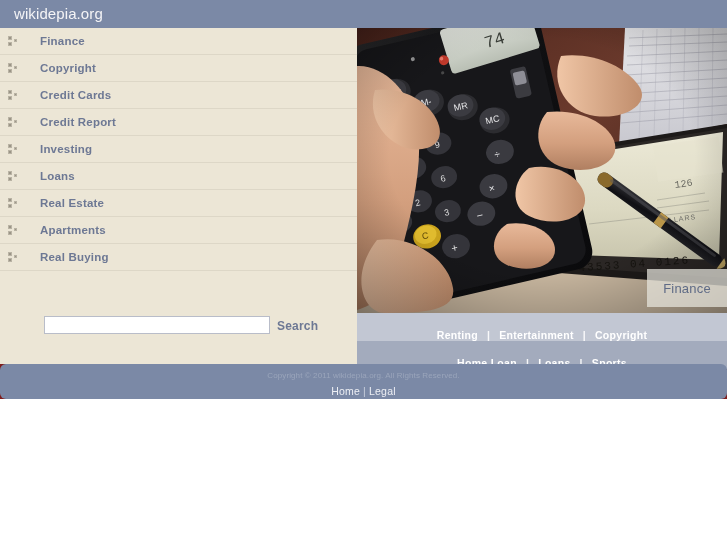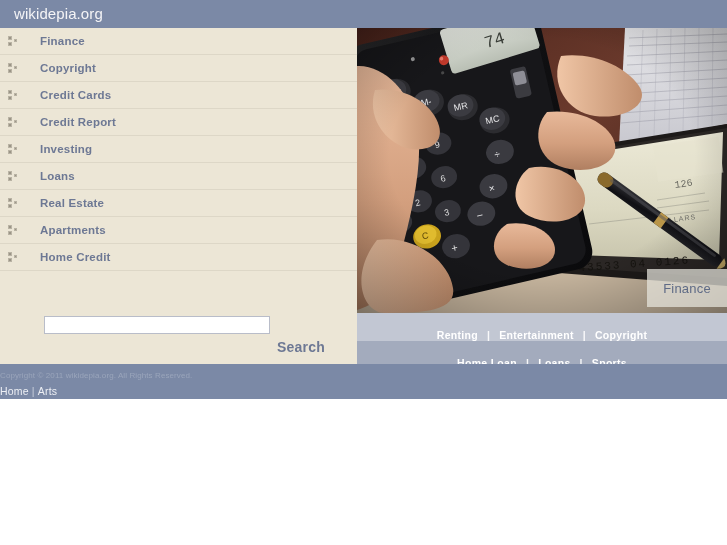--- a/index.html
+++ b/index.html
@@ -100,26 +100,25 @@
     box-sizing: border-box;
     font-family: "Liberation Sans", sans-serif;
     font-size: 11px;
     color: #444;
     padding: 0 3px;
     outline: none;
   }
   .searchlabel {
     position: absolute;
     left: 277px; top: 17px;
-    font-size: 14px;
+    font-size: 12px;
     font-weight: bold;
     color: #6d7894;
     letter-spacing: .2px;
     cursor: pointer;
-    margin-top: 20px;
   }
 
   
   .hero {
     position: absolute;
     left: 357px; top: 28px;
     width: 370px; height: 285px;
     overflow: hidden;
     background: #2b1d18;
   }
@@ -163,21 +162,22 @@
     color: #ffffff;
     opacity: .9;
   }
 
   
   .footer {
     position: absolute;
     left: 0; top: 364px;
     width: 727px; height: 35px;
     background: #7b89a6;
-    text-align: left;
+    text-align: center;
+    border-radius: 6px;
   }
   .copyright {
     margin-top: 7px;
     font-size: 8px;
     color: #9aa5bb;
     letter-spacing: .1px;
   }
   .footlinks {
     margin-top: 5px;
     font-size: 10.5px;
@@ -272,21 +272,21 @@
             <i class="b3"></i>
           </span>
           <span class="label">Apartments</span>
         </li>
         <li class="navrow">
           <span class="bullet">
             <i class="b1"></i>
             <i class="b2"></i>
             <i class="b3"></i>
           </span>
-          <span class="label">Home Credit</span>
+          <span class="label">Real Buying</span>
         </li>
       </ul>
   </div>
 
   <div class="searcharea">
     <input class="searchinput" type="text" placeholder="" style="">
     <div class="searchlabel">Search</div>
   </div>
 
   <div class="hero">
@@ -503,18 +503,18 @@
   <div class="strip strip2" id="strip2">
       <a>Home Loan</a>
       <span class="sep">|</span>
       <a>Loans</a>
       <span class="sep">|</span>
       <a>Sports</a>
     </div>
 
   <div class="footer">
     <div class="copyright">Copyright © 2011 wikidepia.org. All Rights Reserved.</div>
-    <div class="footlinks" id="footlinks"><a>Home</a><span class="sep">|</span><a>Arts</a></div>
+    <div class="footlinks" id="footlinks"><a>Home</a><span class="sep">|</span><a>Legal</a></div>
   </div>
 
 </div>
 
 <div class="below"></div>
 
 </body></html>

